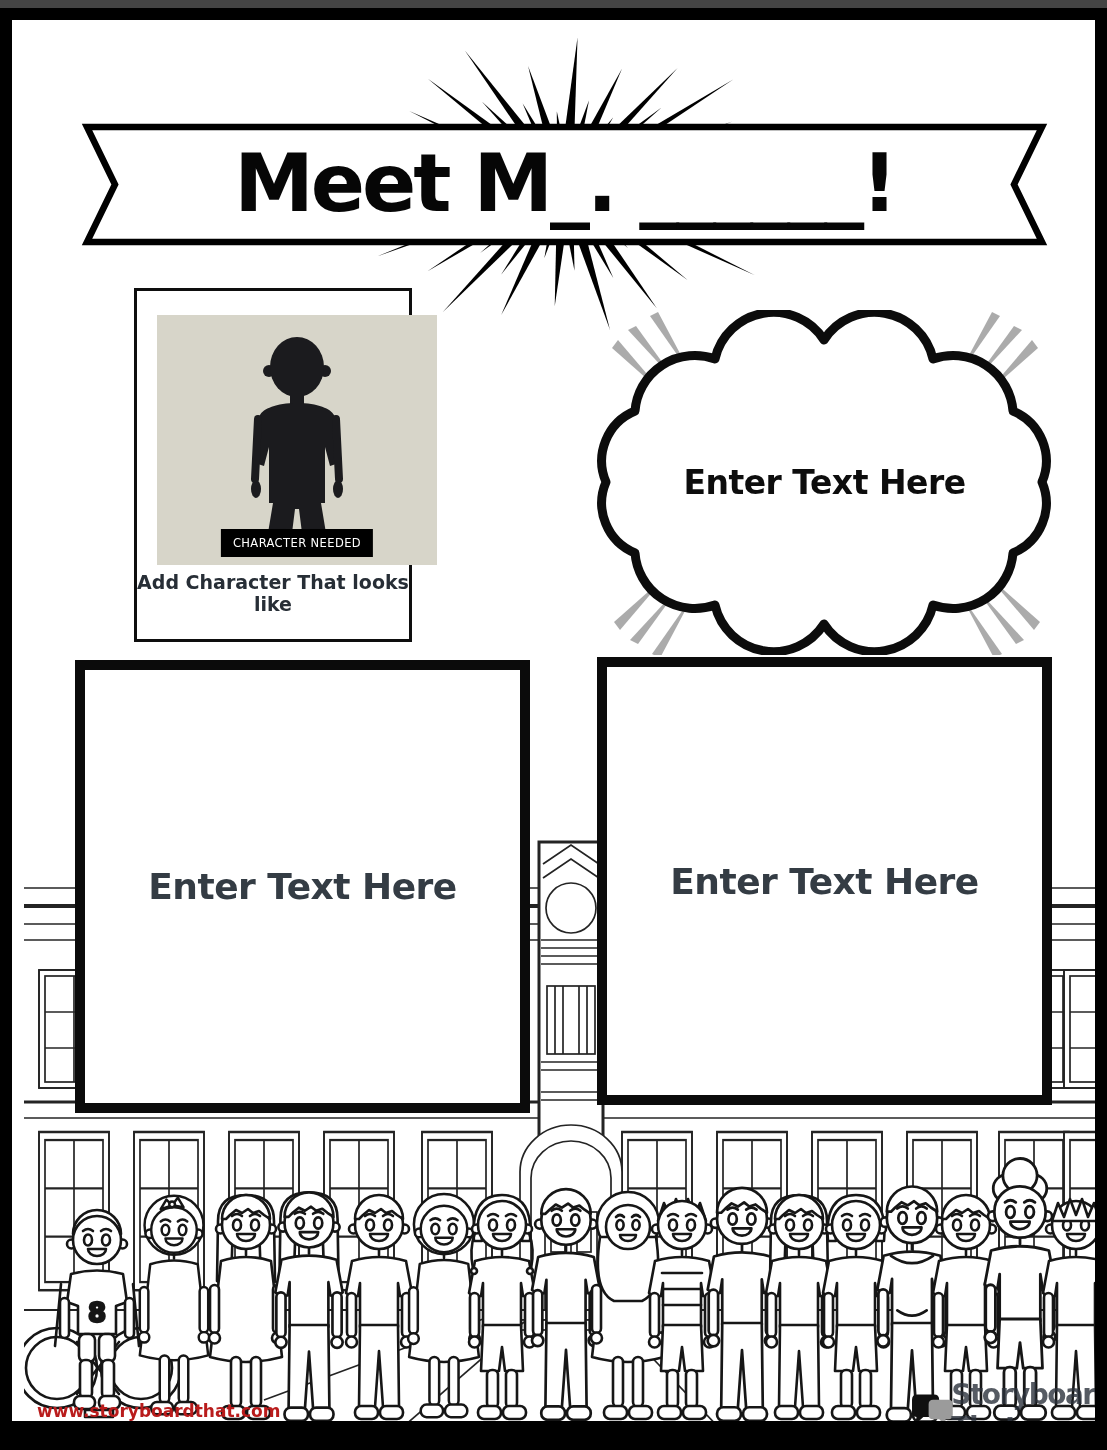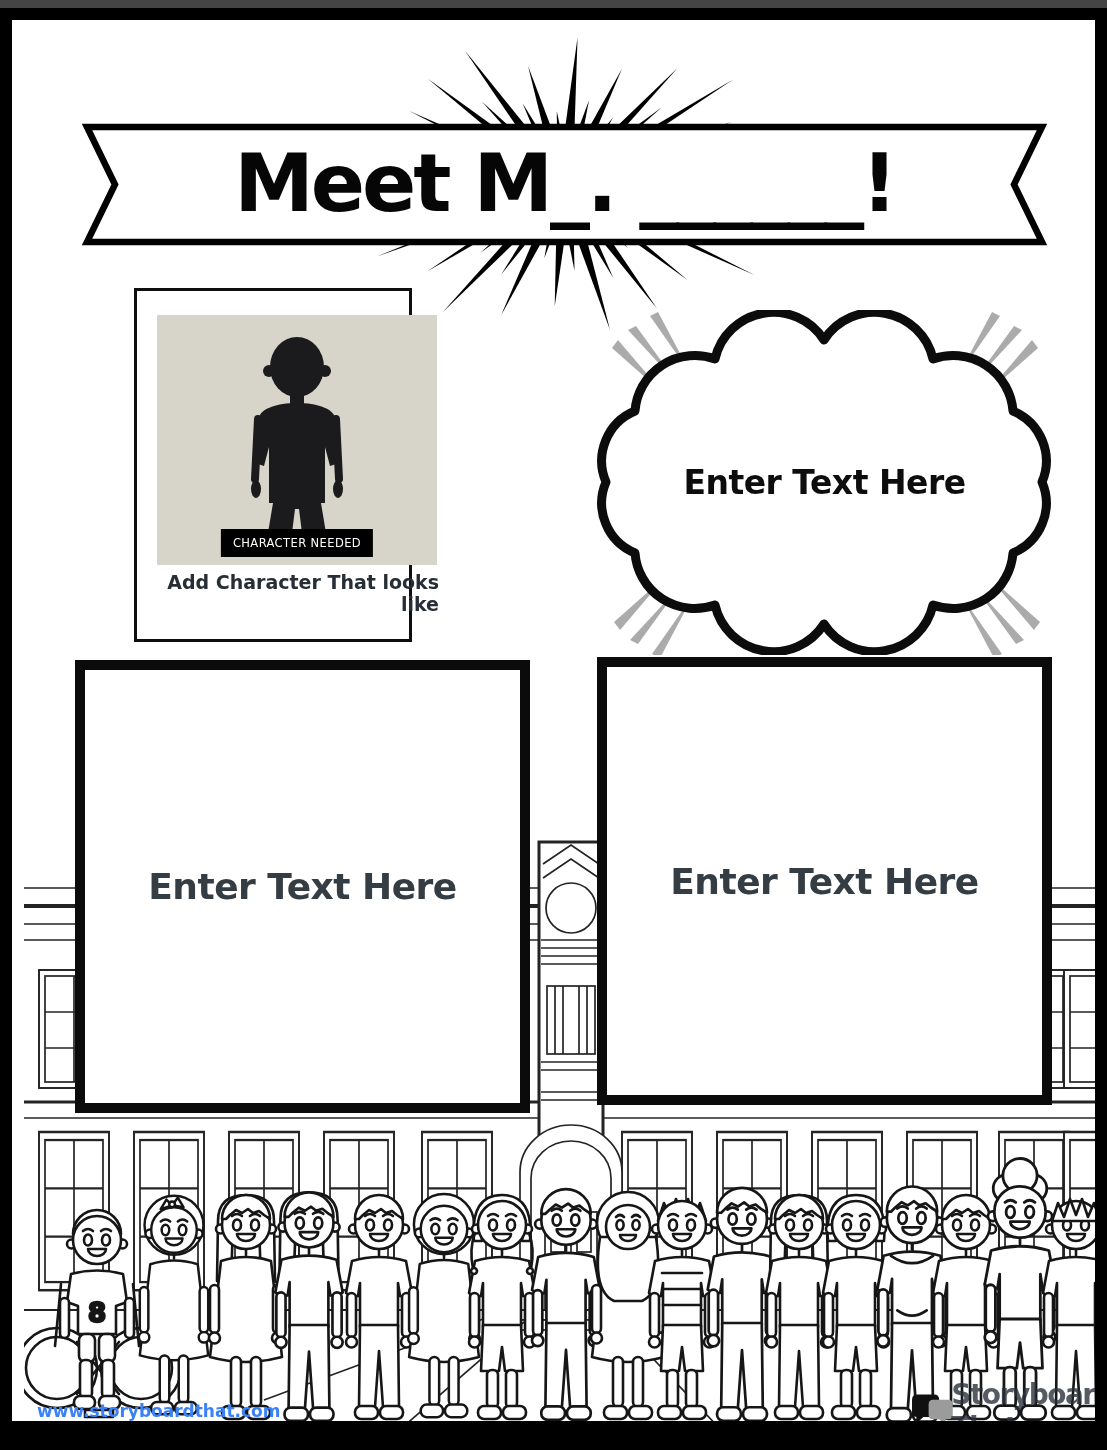--- a/index.html
+++ b/index.html
@@ -12,41 +12,41 @@
   #deco-top{left:0;top:0;z-index:2;}
   #title{left:75px;top:104px;width:955px;height:118px;z-index:3;
          display:flex;align-items:center;justify-content:center;
          font-size:80px;font-weight:bold;letter-spacing:-3px;color:#060606;white-space:nowrap;}
   
   #char-box{left:122px;top:268px;width:278px;height:354px;background:#fff;
             border:3px solid #0e0e0e;box-sizing:border-box;z-index:4;}
   #char-photo{left:20px;top:24px;width:280px;height:250px;background:#d7d5c9;}
   #char-badge{left:50%;bottom:8px;transform:translateX(-50%);background:#000;color:#fff;
               font-size:11.5px;letter-spacing:.4px;padding:7px 12px;white-space:nowrap;z-index:2;}
-  #char-caption{left:0;top:280px;width:100%;text-align:right;font-weight:bold;
-                font-size:19px;line-height:22px;color:#272e36;padding-left:30px;}
+  #char-caption{left:0;top:280px;width:100%;text-align:center;font-weight:bold;
+                font-size:19px;line-height:22px;color:#272e36;}
   
   #cloud-wrap{left:560px;top:290px;width:505px;height:345px;z-index:3;}
   #cloud-text{left:560px;top:290px;width:505px;height:345px;z-index:4;display:flex;
               align-items:center;justify-content:center;font-size:33px;font-weight:bold;
               color:#0d0d0d;letter-spacing:-.5px;}
   
   .big-box{background:#fff;border:10px solid #0b0b0b;box-sizing:border-box;z-index:3;
            display:flex;align-items:center;justify-content:center;}
   #box-left{left:63px;top:640px;width:455px;height:453px;}
   #box-right{left:585px;top:637px;width:455px;height:448px;}
   .big-box .ph{font-size:36px;font-weight:bold;color:#343c44;letter-spacing:-.5px;}
   
   #scene{left:12px;top:820px;z-index:1;}
   .bld{stroke:#242424;stroke-width:1.7;fill:none;}
   .bldf{stroke:#242424;stroke-width:1.7;fill:#fff;}
   .kids *{stroke:#161616;stroke-width:2.6;stroke-linecap:round;stroke-linejoin:round;}
   .kids .fw{fill:#fff;} .kids .fn{fill:none;}
   
-  #watermark{left:25px;top:1381px;z-index:6;font-size:17px;font-weight:bold;color:#3b82f6;}
+  #watermark{left:25px;top:1381px;z-index:6;font-size:17px;font-weight:bold;color:#b91c1c;}
   #logo{left:897px;top:1358px;z-index:6;display:flex;align-items:center;}
   #logo .brand{font-size:28px;font-weight:bold;color:rgba(44,50,60,.8);letter-spacing:-1.5px;
                margin-left:-6px;}
 </style>
 </head>
 <body>
 
 <div class="page">
 
   <svg id="deco-top" class="abs" width="1107" height="370" viewBox="0 0 1107 370">

